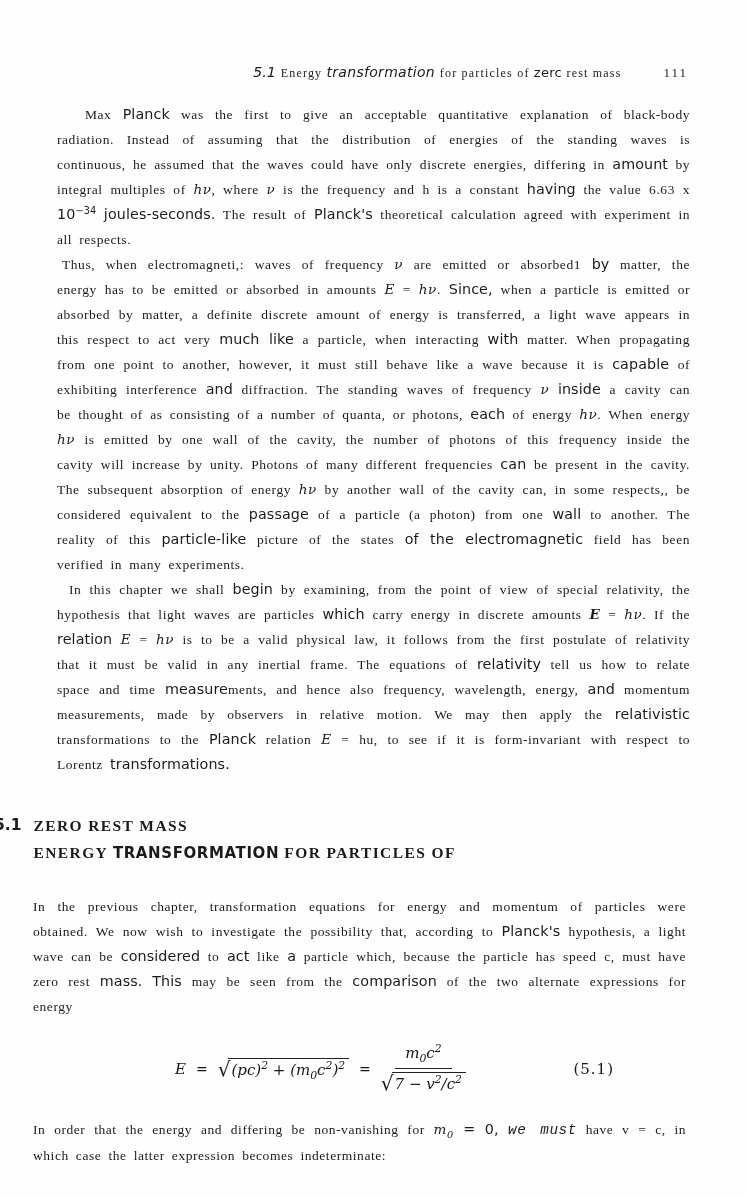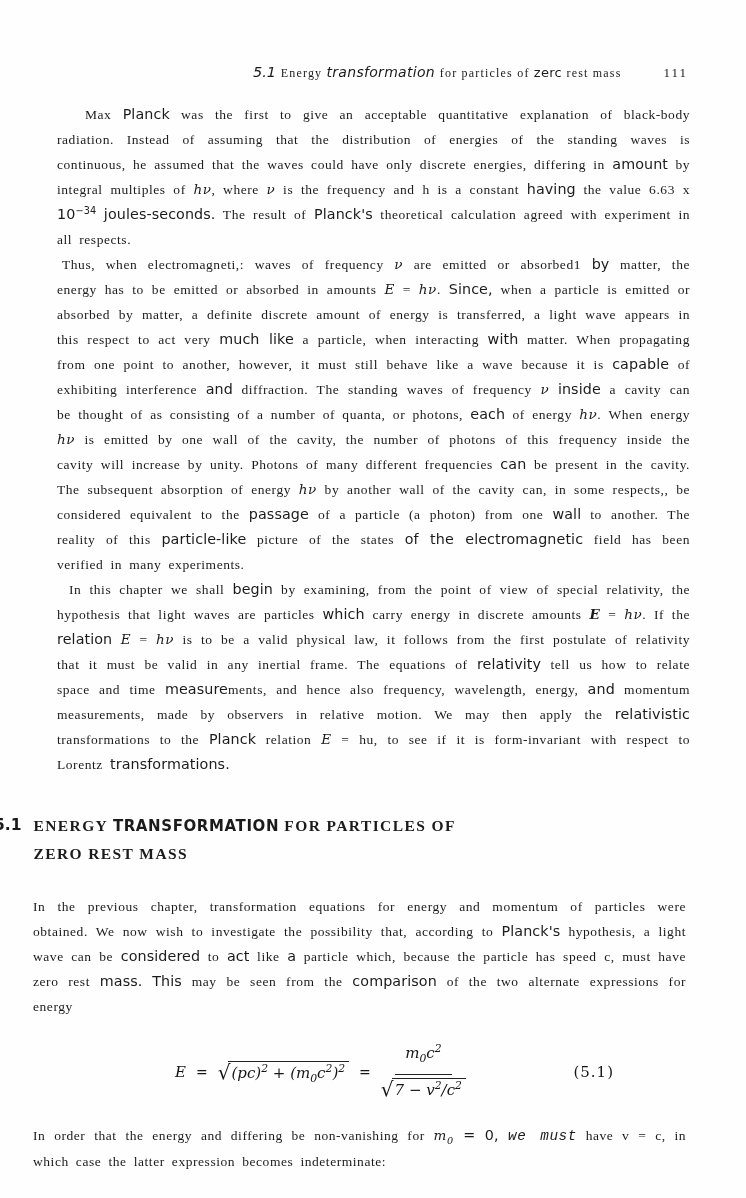--- a/index.html
+++ b/index.html
@@ -71,21 +71,21 @@
     margin:25px 0 23px 0;
     font-family:"DejaVu Serif", serif; font-style:italic; font-size:15px;
     color:#151515;
   }
   .eq-body { display:inline-flex; align-items:center; gap:10px; margin-left:142px; }
   .eq-op { font-style:normal; font-size:14px; }
   .sqrt { display:inline-flex; align-items:flex-start; }
   .rad-sign { font-style:normal; font-size:20px; line-height:1.1; margin-right:-2px; }
   .radicand { border-top:1.5px solid #222; padding:2px 4px 0 3px; }
   .frac { display:inline-flex; flex-direction:column; align-items:center; }
-  .frac-num { border-bottom:1.5px solid #222; padding:0 10px 12px; }
+  .frac-num { border-bottom:1.5px solid #222; padding:0 10px 6px; }
   .frac-den { display:inline-flex; align-items:flex-start; padding-top:3px; }
   .eq-label { margin-left:auto; margin-right:72px; font-style:normal; font-size:15px; letter-spacing:1px; }
 </style>
 </head>
 <body>
 
 <div class="page">
 
   <header class="running-head">
     <span class="rh-title"><span class="h-num">5.1 </span><span class="h-ser">Energy </span><span class="h-scr">transformation </span><span class="h-ser">for particles of </span><span class="h-sans">zerc </span><span class="h-ser">rest mass</span></span>
@@ -94,22 +94,22 @@
 
   <section class="text-block upper">
     <p class="para indent-lg"><span>Max </span><span class="e">Planck</span><span> was the first to give an acceptable quantitative explanation of black-body radiation. Instead of assuming that the distribution of energies of the standing waves is continuous, he assumed that the waves could have only discrete energies, differing in </span><span class="e">amount</span><span> by integral multiples of </span><span class="m">hν</span><span>, where </span><span class="m">ν</span><span> is the frequency and h is a constant </span><span class="e">having</span><span> the value 6.63 x </span><span class="e">10</span><span class="e sup">−34</span><span> </span><span class="e">joules-seconds.</span><span> The result of </span><span class="e">Planck's</span><span> theoretical calculation agreed with experiment in all respects.</span></p>
     <p class="para indent-sm"><span>Thus, when electromagneti,: waves of frequency </span><span class="m">ν</span><span> are emitted or absorbed1 </span><span class="e">by</span><span> matter, the energy has to be emitted or absorbed in amounts </span><span class="m">E</span><span> = </span><span class="m">hν</span><span>. </span><span class="e">Since,</span><span> when a particle is emitted or absorbed by matter, a definite discrete amount of energy is transferred, a light wave appears in this respect to act very </span><span class="e">much like</span><span> a particle, when interacting </span><span class="e">with</span><span> matter. When propagating from one point to another, however, it must still behave like a wave because it is </span><span class="e">capable</span><span> of exhibiting interference </span><span class="e">and</span><span> diffraction. The standing waves of frequency </span><span class="m">ν</span><span> </span><span class="e">inside</span><span> a cavity can be thought of as consisting of a number of quanta, or photons, </span><span class="e">each</span><span> of energy </span><span class="m">hν</span><span>. When energy </span><span class="m">hν</span><span> is emitted by one wall of the cavity, the number of photons of this frequency inside the cavity will increase by unity. Photons of many different frequencies </span><span class="e">can</span><span> be present in the cavity. The subsequent absorption of energy </span><span class="m">hν</span><span> by another wall of the cavity can, in some respects,, be considered equivalent to the </span><span class="e">passage</span><span> of a particle (a photon) from one </span><span class="e">wall</span><span> to another. The reality of this </span><span class="e">particle-like</span><span> picture of the states </span><span class="e">of the electromagnetic</span><span> field has been verified in many experiments.</span></p>
     <p class="para indent-md"><span>In this chapter we shall </span><span class="e">begin</span><span> by examining, from the point of view of special relativity, the hypothesis that light waves are particles </span><span class="e">which</span><span> carry energy in discrete amounts </span><span class="mb">E</span><span> = </span><span class="m">hν</span><span>. If the </span><span class="e">relation</span><span> </span><span class="m">E</span><span> = </span><span class="m">hν</span><span> is to be a valid physical law, it follows from the first postulate of relativity that it must be valid in any inertial frame. The equations of </span><span class="e">relativity</span><span> tell us how to relate space and time </span><span class="e">measure</span><span>ments, and hence also frequency, wavelength, energy, </span><span class="e">and</span><span> momentum measurements, made by observers in relative motion. We may then apply the </span><span class="e">relativistic</span><span> transformations to the </span><span class="e">Planck</span><span> relation </span><span class="m">E</span><span> = hu, to see if it is form-invariant with respect to Lorentz </span><span class="e">transformations.</span></p>
   </section>
 
   <h2 class="section-heading">
     <span class="sh-num">5.1</span>
     <span class="sh-title">
+      <span class="sh-line"><span class="hd-ser">ZERO REST MASS</span></span>
       <span class="sh-line"><span class="hd-ser">ENERGY </span><span class="hd-sans">TRANSFORMATION</span><span class="hd-ser"> FOR PARTICLES OF</span></span>
-      <span class="sh-line"><span class="hd-ser">ZERO REST MASS</span></span>
     </span>
   </h2>
 
   <section class="text-block lower">
     <p class="para"><span>In the previous chapter, transformation equations for energy and momentum of particles were obtained. We now wish to investigate the possibility that, according to </span><span class="e">Planck's</span><span> hypothesis, a light wave can be </span><span class="e">considered</span><span> to </span><span class="e">act</span><span> like </span><span class="e">a</span><span> particle which, because the particle has speed c, must have zero rest </span><span class="e">mass.</span><span> </span><span class="e">This</span><span> may be seen from the </span><span class="e">comparison</span><span> of the two alternate expressions for energy</span></p>
 
     <div class="equation-row">
       <span class="eq-body">
         <span class="m">E</span>
         <span class="eq-op">=</span>

